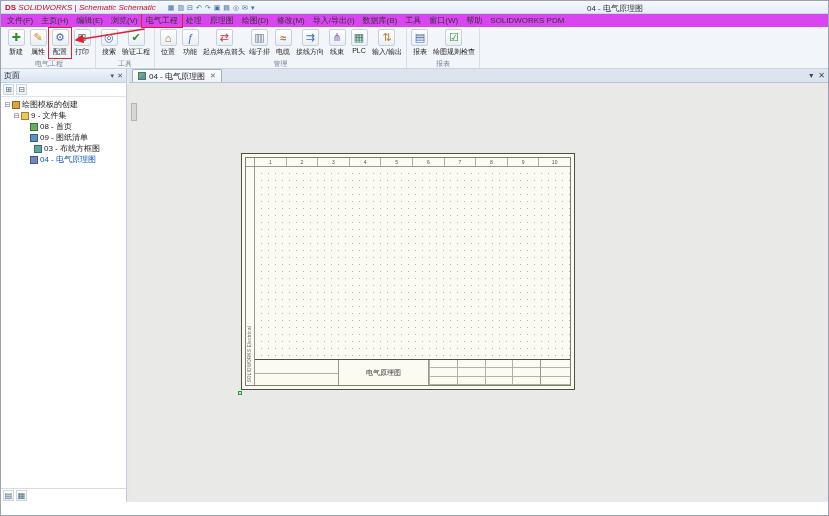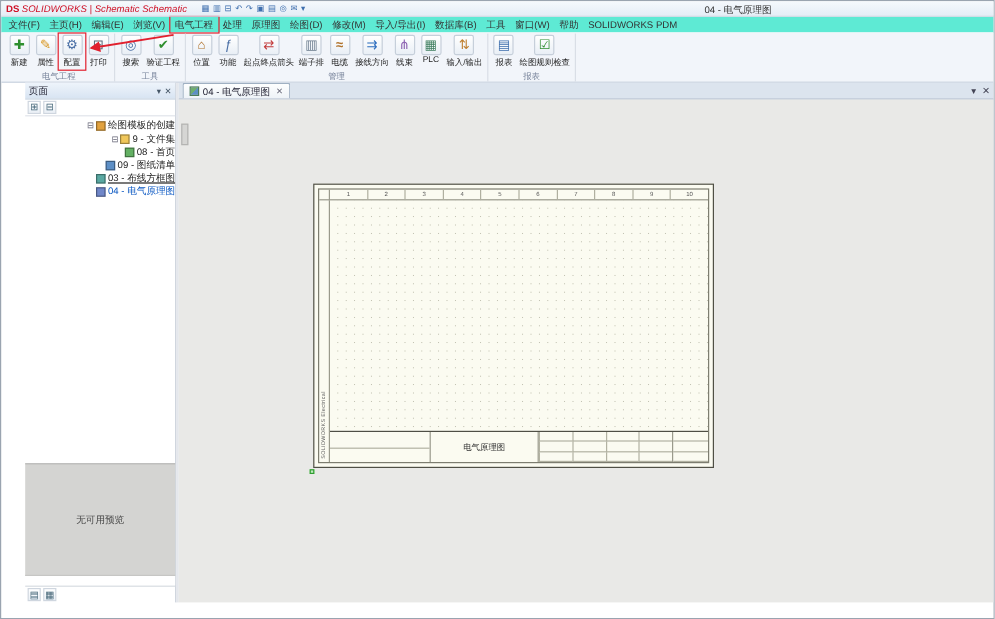--- a/index.html
+++ b/index.html
@@ -11,51 +11,51 @@
   .titlebar{height:13px;background:linear-gradient(#f5f9fd,#e5edf6);border-bottom:1px solid #ccd6e3;
     display:flex;align-items:center;padding:0 4px;position:relative;}
   .logo-mark{color:#cf1126;font-weight:bold;font-size:8px;margin-right:2px;}
   .brand{font-size:8px;font-style:italic;color:#cf1126;white-space:nowrap;}
   .brand .b1{font-weight:normal;}
   .qat{display:flex;gap:3px;margin-left:12px;}
   .qicon{font-size:7px;line-height:9px;color:#3f6fae;cursor:pointer;}
   .doc-title{position:absolute;left:586px;top:2px;font-size:8px;color:#333;}
 
   
-  .menubar{height:13px;background:#5eead4;display:flex;align-items:center;padding:0 2px;font-size:8px;color:#333;}
+  .menubar{height:13px;background:#d946ef;display:flex;align-items:center;padding:0 2px;font-size:8px;color:#333;}
   .mitem{padding:1px 4px;white-space:nowrap;cursor:pointer;}
   .annotated{outline:1.5px solid #e1202e;outline-offset:0;}
 
   
   .ribbon{height:42px;background:#f2f5fa;border-bottom:1px solid #c9d2de;display:flex;align-items:stretch;padding:1px 2px 0;}
   .rgroup{display:flex;flex-direction:column;border-right:1px solid #d9dee6;padding:0 2px;}
   .rrow{display:flex;flex:1;align-items:flex-start;}
   .rbtn{display:flex;flex-direction:column;align-items:center;padding:1px 2px;min-width:22px;cursor:pointer;}
   .ricon{width:17px;height:17px;display:flex;align-items:center;justify-content:center;font-size:11px;
     background:linear-gradient(#ffffff,#e9eff6);border:1px solid #c6cfda;border-radius:2px;}
   .rlbl{font-size:7px;margin-top:1px;white-space:nowrap;color:#222;}
   .rglabel{font-size:7px;color:#77839a;text-align:center;padding:1px 0;}
   .ic-new{color:#2e8f2e}.ic-properties{color:#d58f12}.ic-config{color:#4a6fa5}.ic-print{color:#5a6b7a}
   .ic-search{color:#4a6fa5}.ic-verify{color:#2f8f2f}.ic-location{color:#b0722a}.ic-function{color:#4a6fa5;font-style:italic}
   .ic-arrows{color:#c23b3b}.ic-terminal-strip{color:#6a7b8c}.ic-cable{color:#b0722a;font-weight:bold}
   .ic-wire-direction{color:#2f6fbf}.ic-harness{color:#8a5fb0}.ic-plc{color:#3f7f5f}.ic-io{color:#bf7f2f}
   .ic-report{color:#3f6fae}.ic-drc{color:#2f8f2f}
 
   
   .content{display:flex;height:433px;}
-  .panel{width:126px;background:#fff;border-right:1px solid #c5ccd6;display:flex;flex-direction:column;margin-left:20px;}
+  .panel{width:126px;background:#fff;border-right:1px solid #c5ccd6;display:flex;flex-direction:column;}
   .phead{height:14px;background:linear-gradient(#eef4fb,#d8e4f2);border-bottom:1px solid #c5d2e2;
     display:flex;align-items:center;justify-content:space-between;padding:0 3px;font-size:8px;color:#223;}
   .phead-icons{display:flex;gap:3px;}
   .phead-icons span{font-size:7px;color:#456;cursor:pointer;}
   .ptools{height:14px;border-bottom:1px solid #e0e4ea;display:flex;align-items:center;gap:2px;padding:0 2px;}
   .tbtn{width:11px;height:11px;font-size:8px;line-height:9px;display:flex;align-items:center;justify-content:center;
     border:1px solid #cfd6df;background:linear-gradient(#fff,#e9eff6);color:#467;cursor:pointer;}
   .ptree{flex:1;font-size:8px;color:#222;padding:2px 0;overflow:hidden;}
-  .trow{display:flex;align-items:center;height:11px;white-space:nowrap;cursor:pointer;justify-content:flex-end;}
+  .trow{display:flex;align-items:center;height:11px;white-space:nowrap;cursor:pointer;}
   .texp{width:9px;text-align:center;font-size:7px;color:#667;flex:none;}
   .tico{width:8px;height:8px;border:1px solid rgba(0,0,0,.35);margin-right:2px;flex:none;}
   .ti-project{background:#e2a23f}.ti-fileset{background:#f0c75a}.ti-page-cover{background:#63b063}
   .ti-page-list{background:#5d8fc6}.ti-page-wiring{background:#5aa8a2}.ti-page-schematic{background:#7087c9}
   .trow.selected .tlabel{color:#0a57c2;}
   .ppreview{height:94px;background:#d4d4d2;border-top:1px solid #b9b9b7;border-bottom:1px solid #c6c6c4;
     display:flex;align-items:center;justify-content:center;font-size:8px;color:#444;}
   .pgap{height:8px;background:#fff;}
   .pfoot{height:14px;border-top:1px solid #d8dce2;display:flex;align-items:center;gap:2px;padding:0 2px;}
 
@@ -263,34 +263,31 @@
           <div class="trow" style="padding-left: 20px;">
             <span class="texp"></span>
             <span class="tico ti-page-cover"></span>
             <span class="tlabel">08 - 首页</span>
           </div>
           <div class="trow" style="padding-left: 20px;">
             <span class="texp"></span>
             <span class="tico ti-page-list"></span>
             <span class="tlabel">09 - 图纸清单</span>
           </div>
-          <div class="trow" style="padding-left: 36px; text-decoration: underline;">
+          <div class="trow" style="padding-left: 24px;">
             <span class="texp"></span>
             <span class="tico ti-page-wiring"></span>
             <span class="tlabel">03 - 布线方框图</span>
           </div>
           <div class="trow selected" style="padding-left: 20px;">
             <span class="texp"></span>
             <span class="tico ti-page-schematic"></span>
             <span class="tlabel">04 - 电气原理图</span>
           </div>
         </div>
-      <div class="ppreview">
-        <span>无可用预览</span>
-      </div>
       <div class="pgap"></div>
       <div class="pfoot">
           <span class="tbtn">▤</span>
           <span class="tbtn">▦</span>
         </div>
     </div>
 
     <div class="splitter"></div>
 
     <div class="main">

